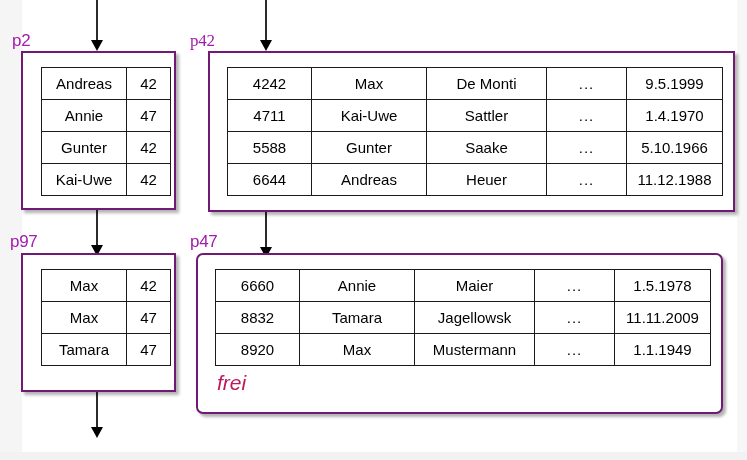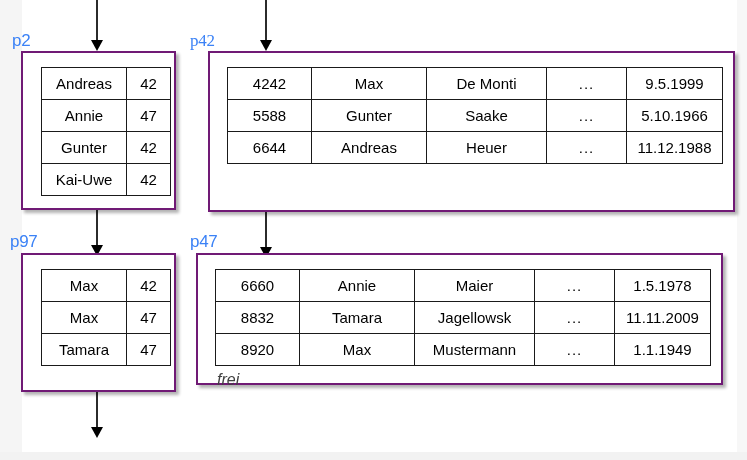--- a/index.html
+++ b/index.html
@@ -49,21 +49,21 @@
     border: 2px solid #701a75;
     box-sizing: border-box;
     box-shadow: 3px 3px 3px rgba(0,0,0,0.30);
     z-index: 5;
   }
   .page-label {
     position: absolute;
     font-size: 17px;
     font-weight: 400;
     letter-spacing: -0.3px;
-    color: #3b82f6;
+    color: #a21caf;
     line-height: 1;
     z-index: 7;
     white-space: nowrap;
   }
 
   
   table.grid {
     position: absolute;
     border-collapse: collapse;
     background: #ffffff;
@@ -93,22 +93,22 @@
   table.data td.c2 { width: 119px; }
   table.data td.c3 { width: 79px; }
   table.data td.c4 { width: 95px; }
 
   .ellipsis { letter-spacing: 1px; }
 
   .frei {
     position: absolute;
     left: 19px;
     font-style: italic;
-    font-size: 16px;
-    color: #404040;
+    font-size: 21px;
+    color: #be185d;
   }
 
   
   .arrow {
     position: absolute;
     z-index: 3;
   }
   .arrow .shaft {
     position: absolute;
     left: 0;
@@ -190,20 +190,27 @@
     <table class="grid data">
       <tbody>
         <tr>
           <td class="c0">4242</td>
           <td class="c1">Max</td>
           <td class="c2">De Monti</td>
           <td class="c3 ellipsis">...</td>
           <td class="c4">9.5.1999</td>
         </tr>
         <tr>
+          <td class="c0">4711</td>
+          <td class="c1">Kai-Uwe</td>
+          <td class="c2">Sattler</td>
+          <td class="c3 ellipsis">...</td>
+          <td class="c4">1.4.1970</td>
+        </tr>
+        <tr>
           <td class="c0">5588</td>
           <td class="c1">Gunter</td>
           <td class="c2">Saake</td>
           <td class="c3 ellipsis">...</td>
           <td class="c4">5.10.1966</td>
         </tr>
         <tr>
           <td class="c0">6644</td>
           <td class="c1">Andreas</td>
           <td class="c2">Heuer</td>
@@ -230,21 +237,21 @@
         <tr>
           <td class="nm">Tamara</td>
           <td class="vl">47</td>
         </tr>
       </tbody>
     </table>
   </div>
 
   <div class="page-label" style="left:190px; top:233px;">p47</div>
 
-  <div class="page-box" style="left:196px; top:253px; width:527px; height:132px;">
+  <div class="page-box" style="left:196px; top:253px; width:527px; height:161px;border-radius:7px;">
     <table class="grid data">
       <tbody>
         <tr>
           <td class="c0">6660</td>
           <td class="c1">Annie</td>
           <td class="c2">Maier</td>
           <td class="c3 ellipsis">...</td>
           <td class="c4">1.5.1978</td>
         </tr>
         <tr>

